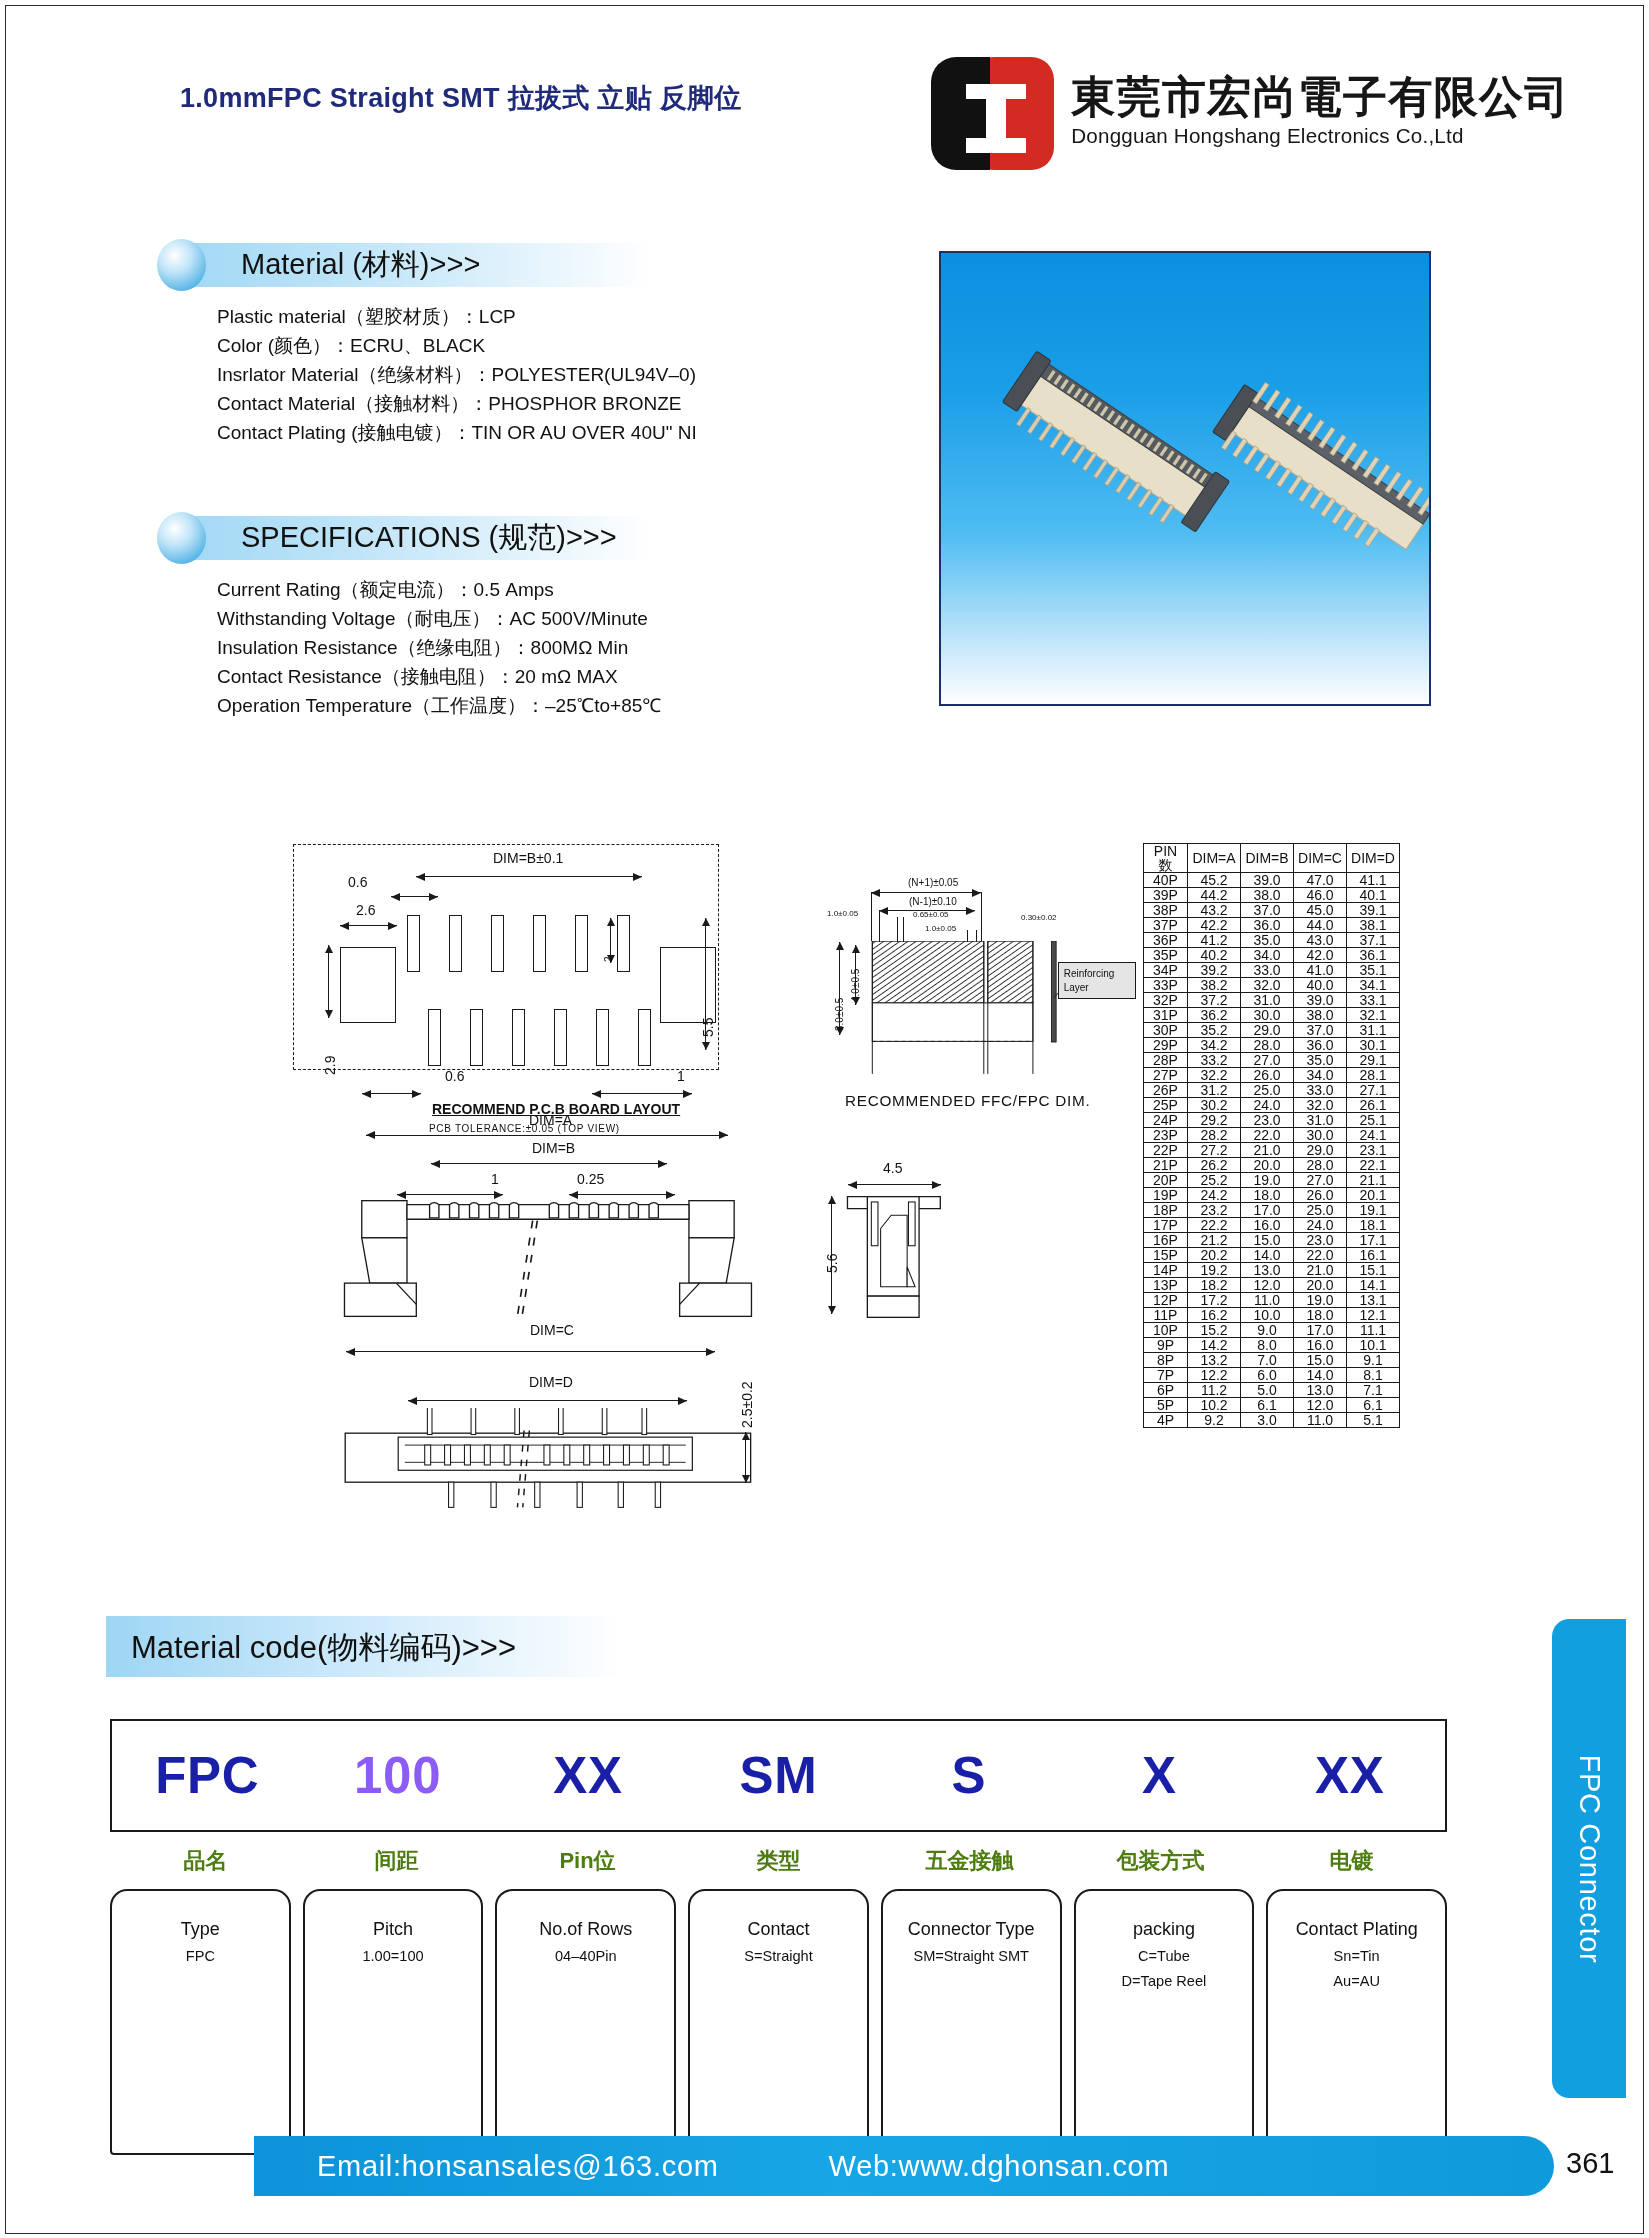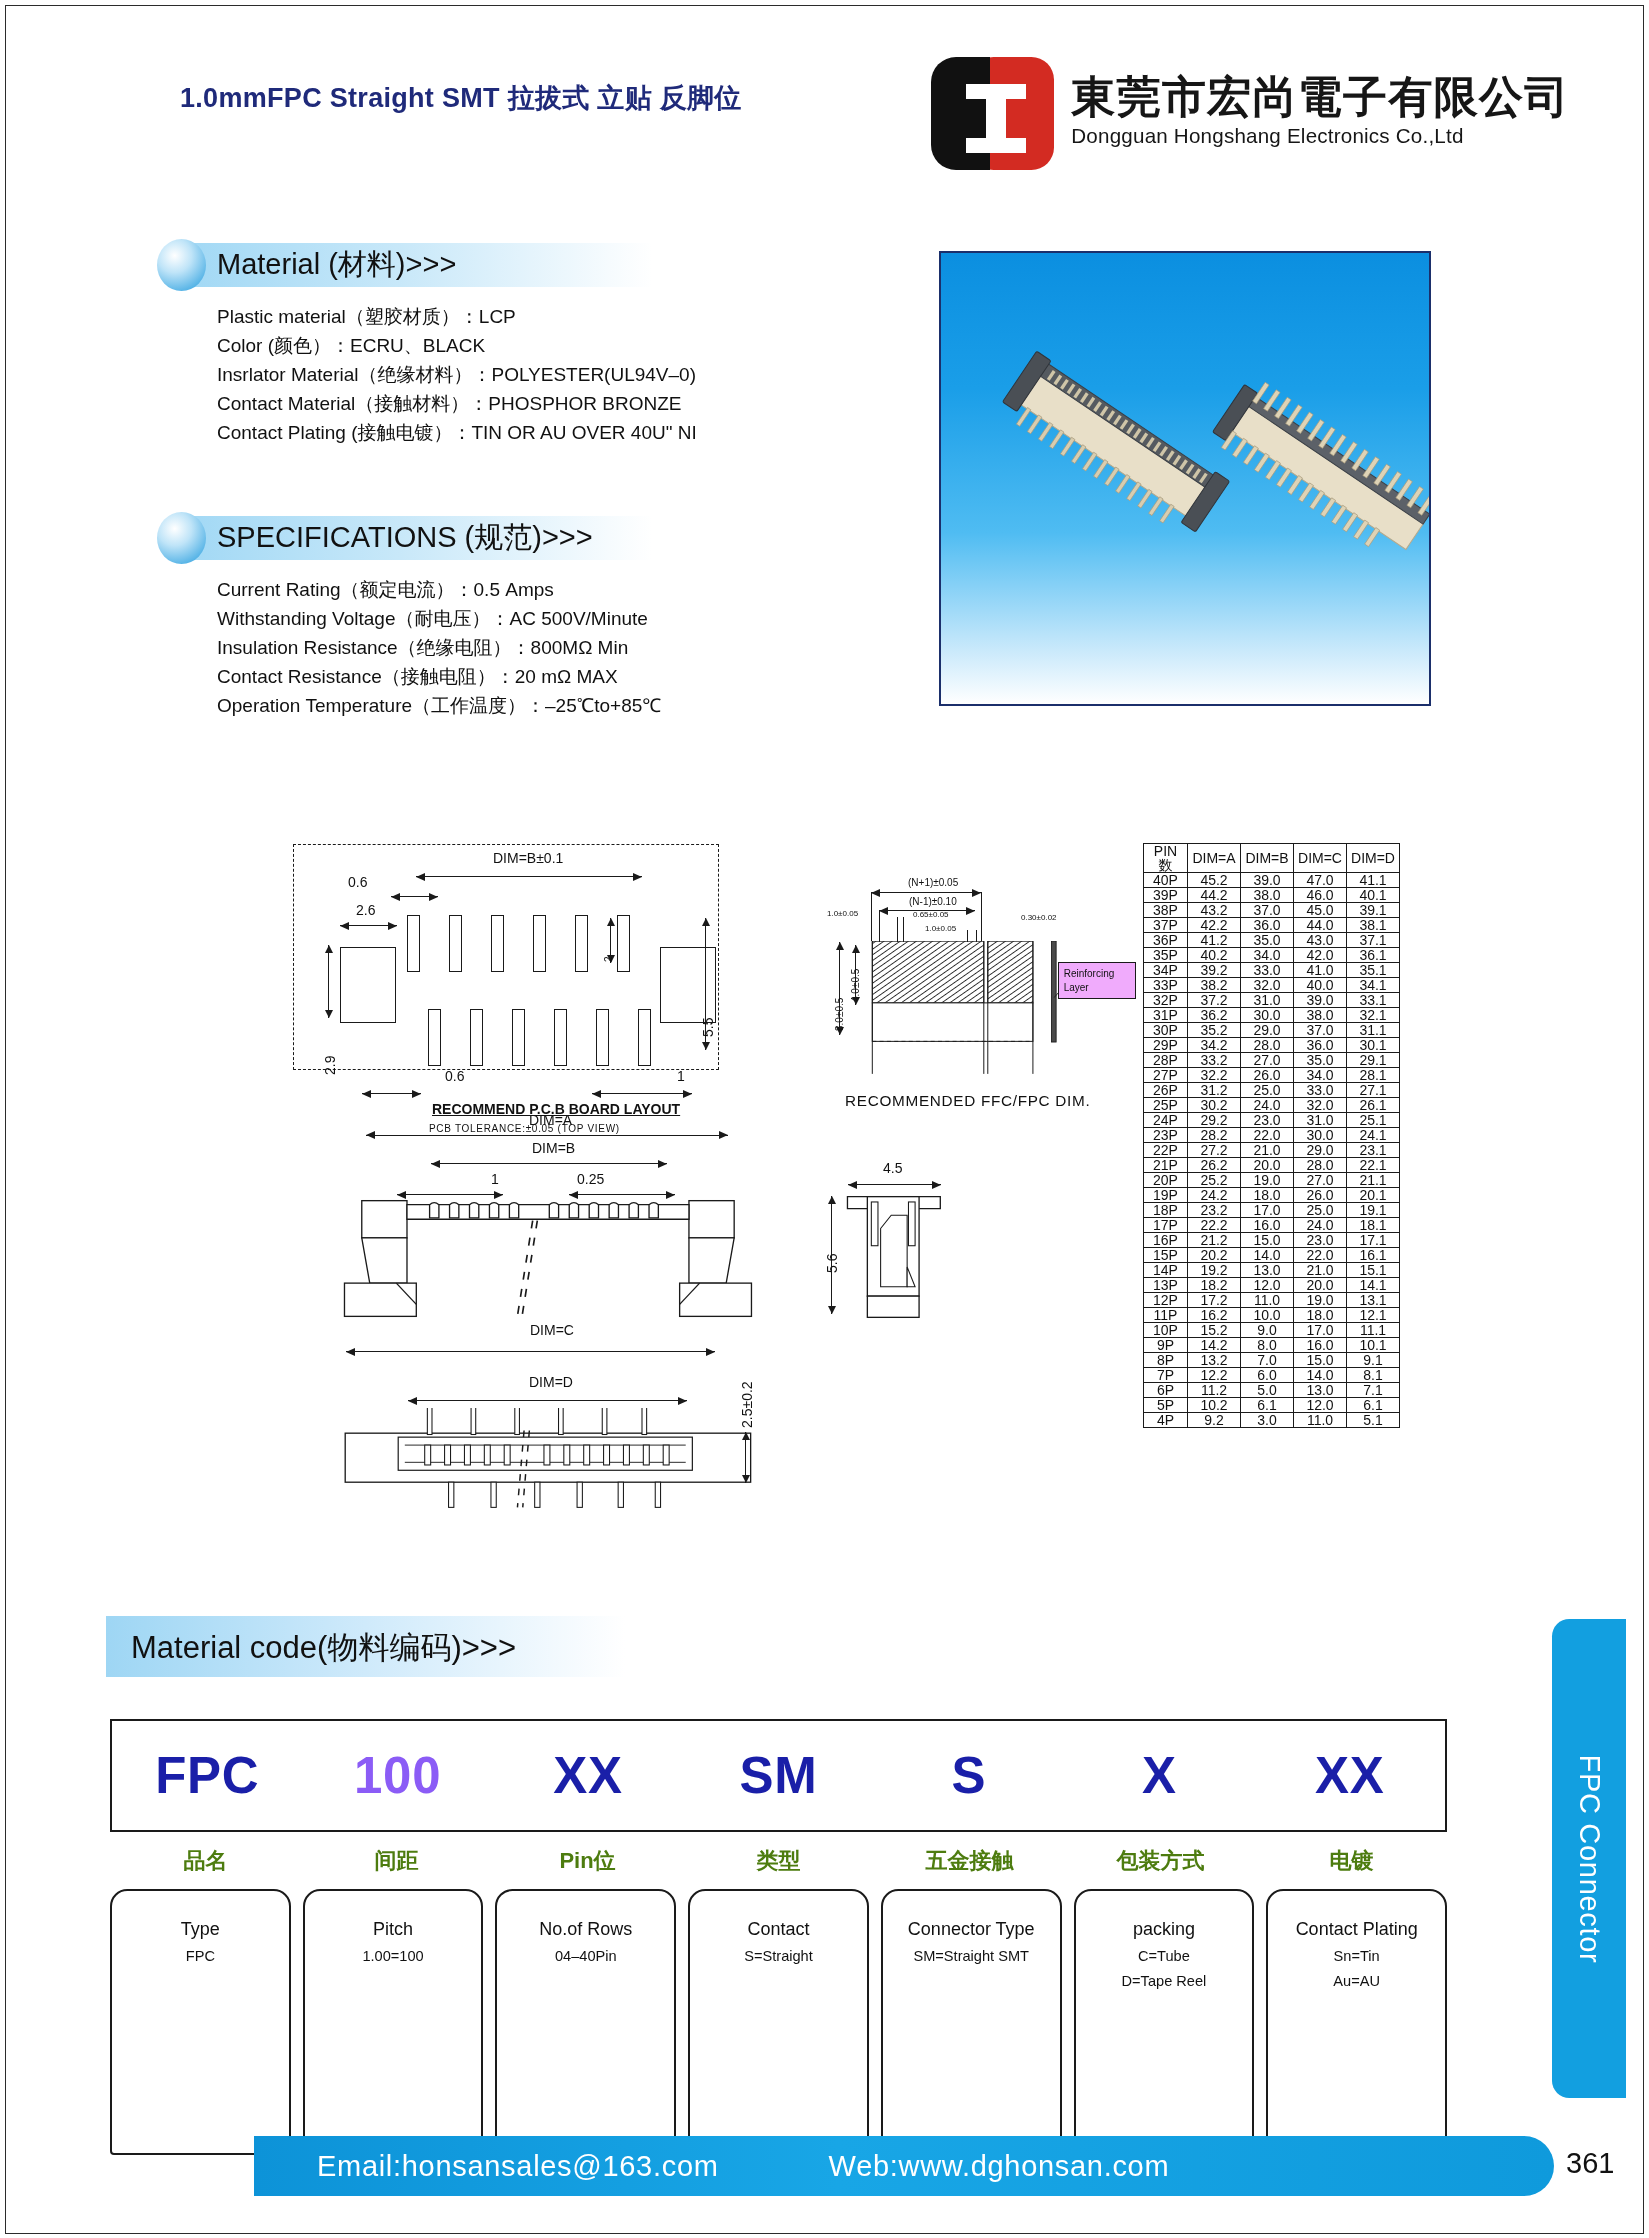--- a/index.html
+++ b/index.html
@@ -30,21 +30,21 @@
   .sec { position:absolute; }
   .sec-head { position:relative; height:52px; display:flex; align-items:center; }
   .sec-band {
     position:absolute; left:40px; top:4px; width:459px; height:44px;
     background:linear-gradient(90deg,#a3d9f5 0%, #c8e8f9 45%, #ffffff 100%);
   }
   .sec-ball {
     position:absolute; left:4px; top:0px; width:49px; height:52px; border-radius:50%;
     background:radial-gradient(circle at 36% 32%, #ffffff 0%, #bfe4f8 36%, #55b3e6 78%, #2f98d6 100%);
   }
-  .sec-title { position:relative; margin-left:64px; font-size:29px; color:#111; white-space:nowrap; }
+  .sec-title { position:relative; margin-left:88px; font-size:29px; color:#111; white-space:nowrap; }
   .sec-lines { margin-left:64px; margin-top:12px; }
   .sec-lines div { font-size:19px; color:#111; line-height:1.52; white-space:nowrap; }
 
   
   .photo {
     position:absolute; left:939px; top:251px; width:492px; height:455px;
     border:2px solid #1b2f6b;
     background:linear-gradient(180deg,#0b8fe0 0%, #1a9ee8 30%, #4fbcf2 62%, #c9e9fb 88%, #ffffff 100%);
     overflow:hidden;
   }
@@ -355,21 +355,21 @@
     <line x1="8" y1="0" x2="8" y2="200" stroke="#1a1a1a" stroke-width="1.5"></line>
     <line x1="176" y1="0" x2="176" y2="200" stroke="#1a1a1a" stroke-width="1.5"></line>
     <line x1="182" y1="0" x2="182" y2="200" stroke="#1a1a1a" stroke-width="1.5"></line>
     <line x1="250" y1="0" x2="250" y2="200" stroke="#1a1a1a" stroke-width="1.5"></line>
     <rect x="278" y="0" width="7" height="152" fill="#4a4a4a" stroke="#1a1a1a" stroke-width="1.3"></rect>
     <line x1="278" y1="-18" x2="278" y2="0" stroke="#1a1a1a" stroke-width="1.3"></line>
     <line x1="285" y1="-18" x2="285" y2="0" stroke="#1a1a1a" stroke-width="1.3"></line>
     <line x1="282" y1="85" x2="302" y2="62" stroke="#1a1a1a" stroke-width="1.3"></line>
   </svg>
 
-  <div class="rectb" style="left:263px; top:101px; width:78px; height:37px; background:#f0abfc; border-width:1px;">
+  <div class="rectb" style="left:263px; top:101px; width:78px; height:37px; background:#e5e5e5; border-width:1px;">
     <div class="dtxt-s" style="left:4.7px; top:4px; line-height:1.35; white-space:normal; width:69px;">Reinforcing Layer</div>
   </div>
 </div>
 <div class="dtxt" style="left:845px; top:1092px; font-size:15.3px; letter-spacing:0.7px;">RECOMMENDED FFC/FPC DIM.</div>
 
 <div class="draw" style="left:303px; top:1112px; width:466px; height:233px;">
   <div class="dtxt" style="left:226px; top:0px;">DIM=A</div>
   <div class="arrowline ar-l ar-r" style="left:63px; top:22.6px; width:362px;"></div>
 
   <div class="dtxt" style="left:229px; top:28px;">DIM=B</div>

